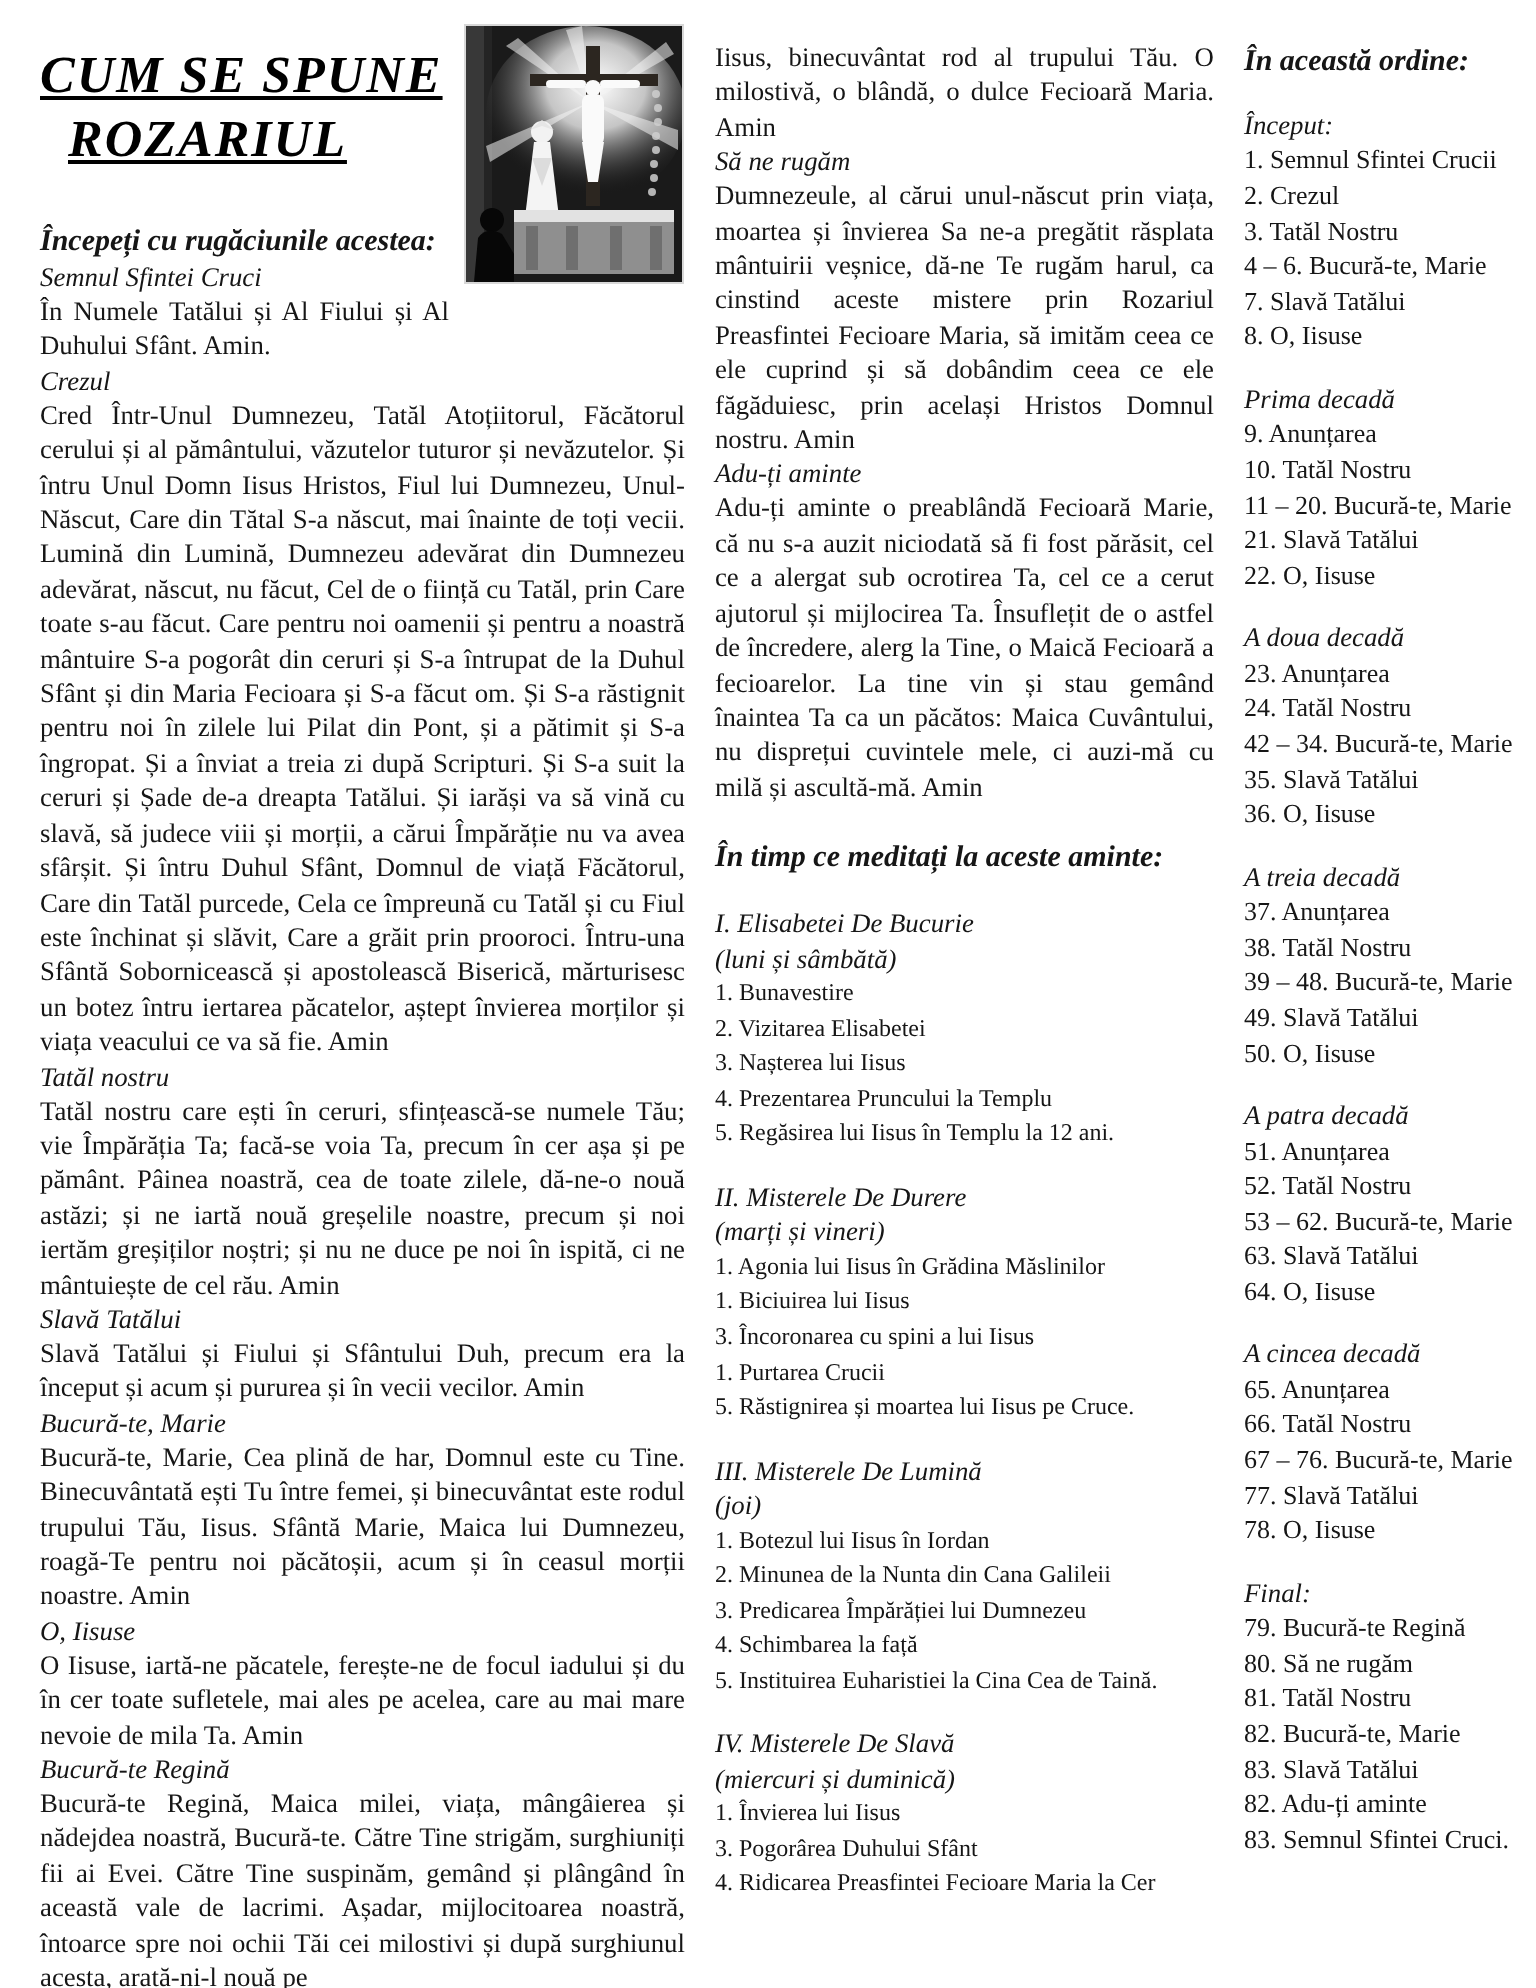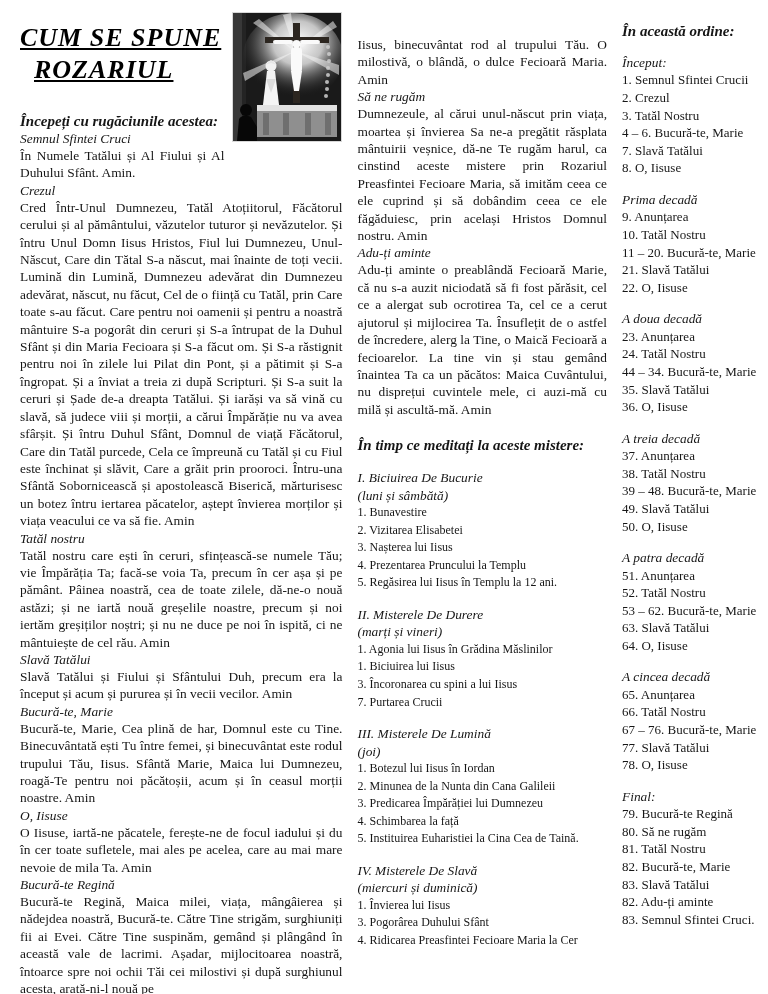--- a/index.html
+++ b/index.html
@@ -46,21 +46,21 @@
   .prayer-h {
     font-style: italic;
     font-size: 13.4px; line-height: 17px;
   }
   .par {
     font-size: 13.4px; line-height: 17.4px;
     text-align: justify;
     margin: 0;
   }
   
-  .col-mid .cont { margin-top: 18px; }
+  .col-mid .cont { margin-top: 2px; }
   .myst-heading {
     font-size: 15px; font-weight: bold; font-style: italic;
     margin: 18px 0 4px 0; line-height: 19px;
   }
   .mystery { margin-top: 14px; }
   .myst-title, .myst-days {
     font-style: italic; font-size: 13.4px; line-height: 17.4px;
   }
   .myst-item { font-size: 12px; line-height: 17.6px; }
   
@@ -178,39 +178,40 @@
 
     <div class="prayer">
       <div class="prayer-h">Să ne rugăm</div>
       <p class="par">Dumnezeule, al cărui unul-născut prin viața, moartea și învierea Sa ne-a pregătit răsplata mântuirii veșnice, dă-ne Te rugăm harul, ca cinstind aceste mistere prin Rozariul Preasfintei Fecioare Maria, să imităm ceea ce ele cuprind și să dobândim ceea ce ele făgăduiesc, prin același Hristos Domnul nostru. Amin</p>
     </div>
     <div class="prayer">
       <div class="prayer-h">Adu-ți aminte</div>
       <p class="par">Adu-ți aminte o preablândă Fecioară Marie, că nu s-a auzit niciodată să fi fost părăsit, cel ce a alergat sub ocrotirea Ta, cel ce a cerut ajutorul și mijlocirea Ta. Însuflețit de o astfel de încredere, alerg la Tine, o Maică Fecioară a fecioarelor. La tine vin și stau gemând înaintea Ta ca un păcătos: Maica Cuvântului, nu disprețui cuvintele mele, ci auzi-mă cu milă și ascultă-mă. Amin</p>
     </div>
 
-    <div class="myst-heading">În timp ce meditați la aceste mistere:</div>
+    <div class="myst-heading">În timp ce meditați la aceste aminte:</div>
 
     <div class="mystery">
-      <div class="myst-title">I. Biciuirea De Bucurie</div>
+      <div class="myst-title">I. Elisabetei De Bucurie</div>
       <div class="myst-days">(luni și sâmbătă)</div>
       <div class="myst-item">1. Bunavestire</div>
       <div class="myst-item">2. Vizitarea Elisabetei</div>
       <div class="myst-item">3. Nașterea lui Iisus</div>
       <div class="myst-item">4. Prezentarea Pruncului la Templu</div>
       <div class="myst-item">5. Regăsirea lui Iisus în Templu la 12 ani.</div>
     </div>
 
     <div class="mystery">
       <div class="myst-title">II. Misterele De Durere</div>
       <div class="myst-days">(marți și vineri)</div>
       <div class="myst-item">1. Agonia lui Iisus în Grădina Măslinilor</div>
       <div class="myst-item">1. Biciuirea lui Iisus</div>
       <div class="myst-item">3. Încoronarea cu spini a lui Iisus</div>
-      <div class="myst-item">7. Purtarea Crucii</div>
+      <div class="myst-item">1. Purtarea Crucii</div>
+      <div class="myst-item">5. Răstignirea și moartea lui Iisus pe Cruce.</div>
     </div>
 
     <div class="mystery">
       <div class="myst-title">III. Misterele De Lumină</div>
       <div class="myst-days">(joi)</div>
       <div class="myst-item">1. Botezul lui Iisus în Iordan</div>
       <div class="myst-item">2. Minunea de la Nunta din Cana Galileii</div>
       <div class="myst-item">3. Predicarea Împărăției lui Dumnezeu</div>
       <div class="myst-item">4. Schimbarea la față</div>
       <div class="myst-item">5. Instituirea Euharistiei la Cina Cea de Taină.</div>
@@ -246,21 +247,21 @@
       <div class="order-line">10. Tatăl Nostru</div>
       <div class="order-line">11 – 20. Bucură-te, Marie</div>
       <div class="order-line">21. Slavă Tatălui</div>
       <div class="order-line">22. O, Iisuse</div>
     </div>
 
     <div class="order-section">
       <div class="order-title">A doua decadă</div>
       <div class="order-line">23. Anunțarea</div>
       <div class="order-line">24. Tatăl Nostru</div>
-      <div class="order-line">44 – 34. Bucură-te, Marie</div>
+      <div class="order-line">42 – 34. Bucură-te, Marie</div>
       <div class="order-line">35. Slavă Tatălui</div>
       <div class="order-line">36. O, Iisuse</div>
     </div>
 
     <div class="order-section">
       <div class="order-title">A treia decadă</div>
       <div class="order-line">37. Anunțarea</div>
       <div class="order-line">38. Tatăl Nostru</div>
       <div class="order-line">39 – 48. Bucură-te, Marie</div>
       <div class="order-line">49. Slavă Tatălui</div>

